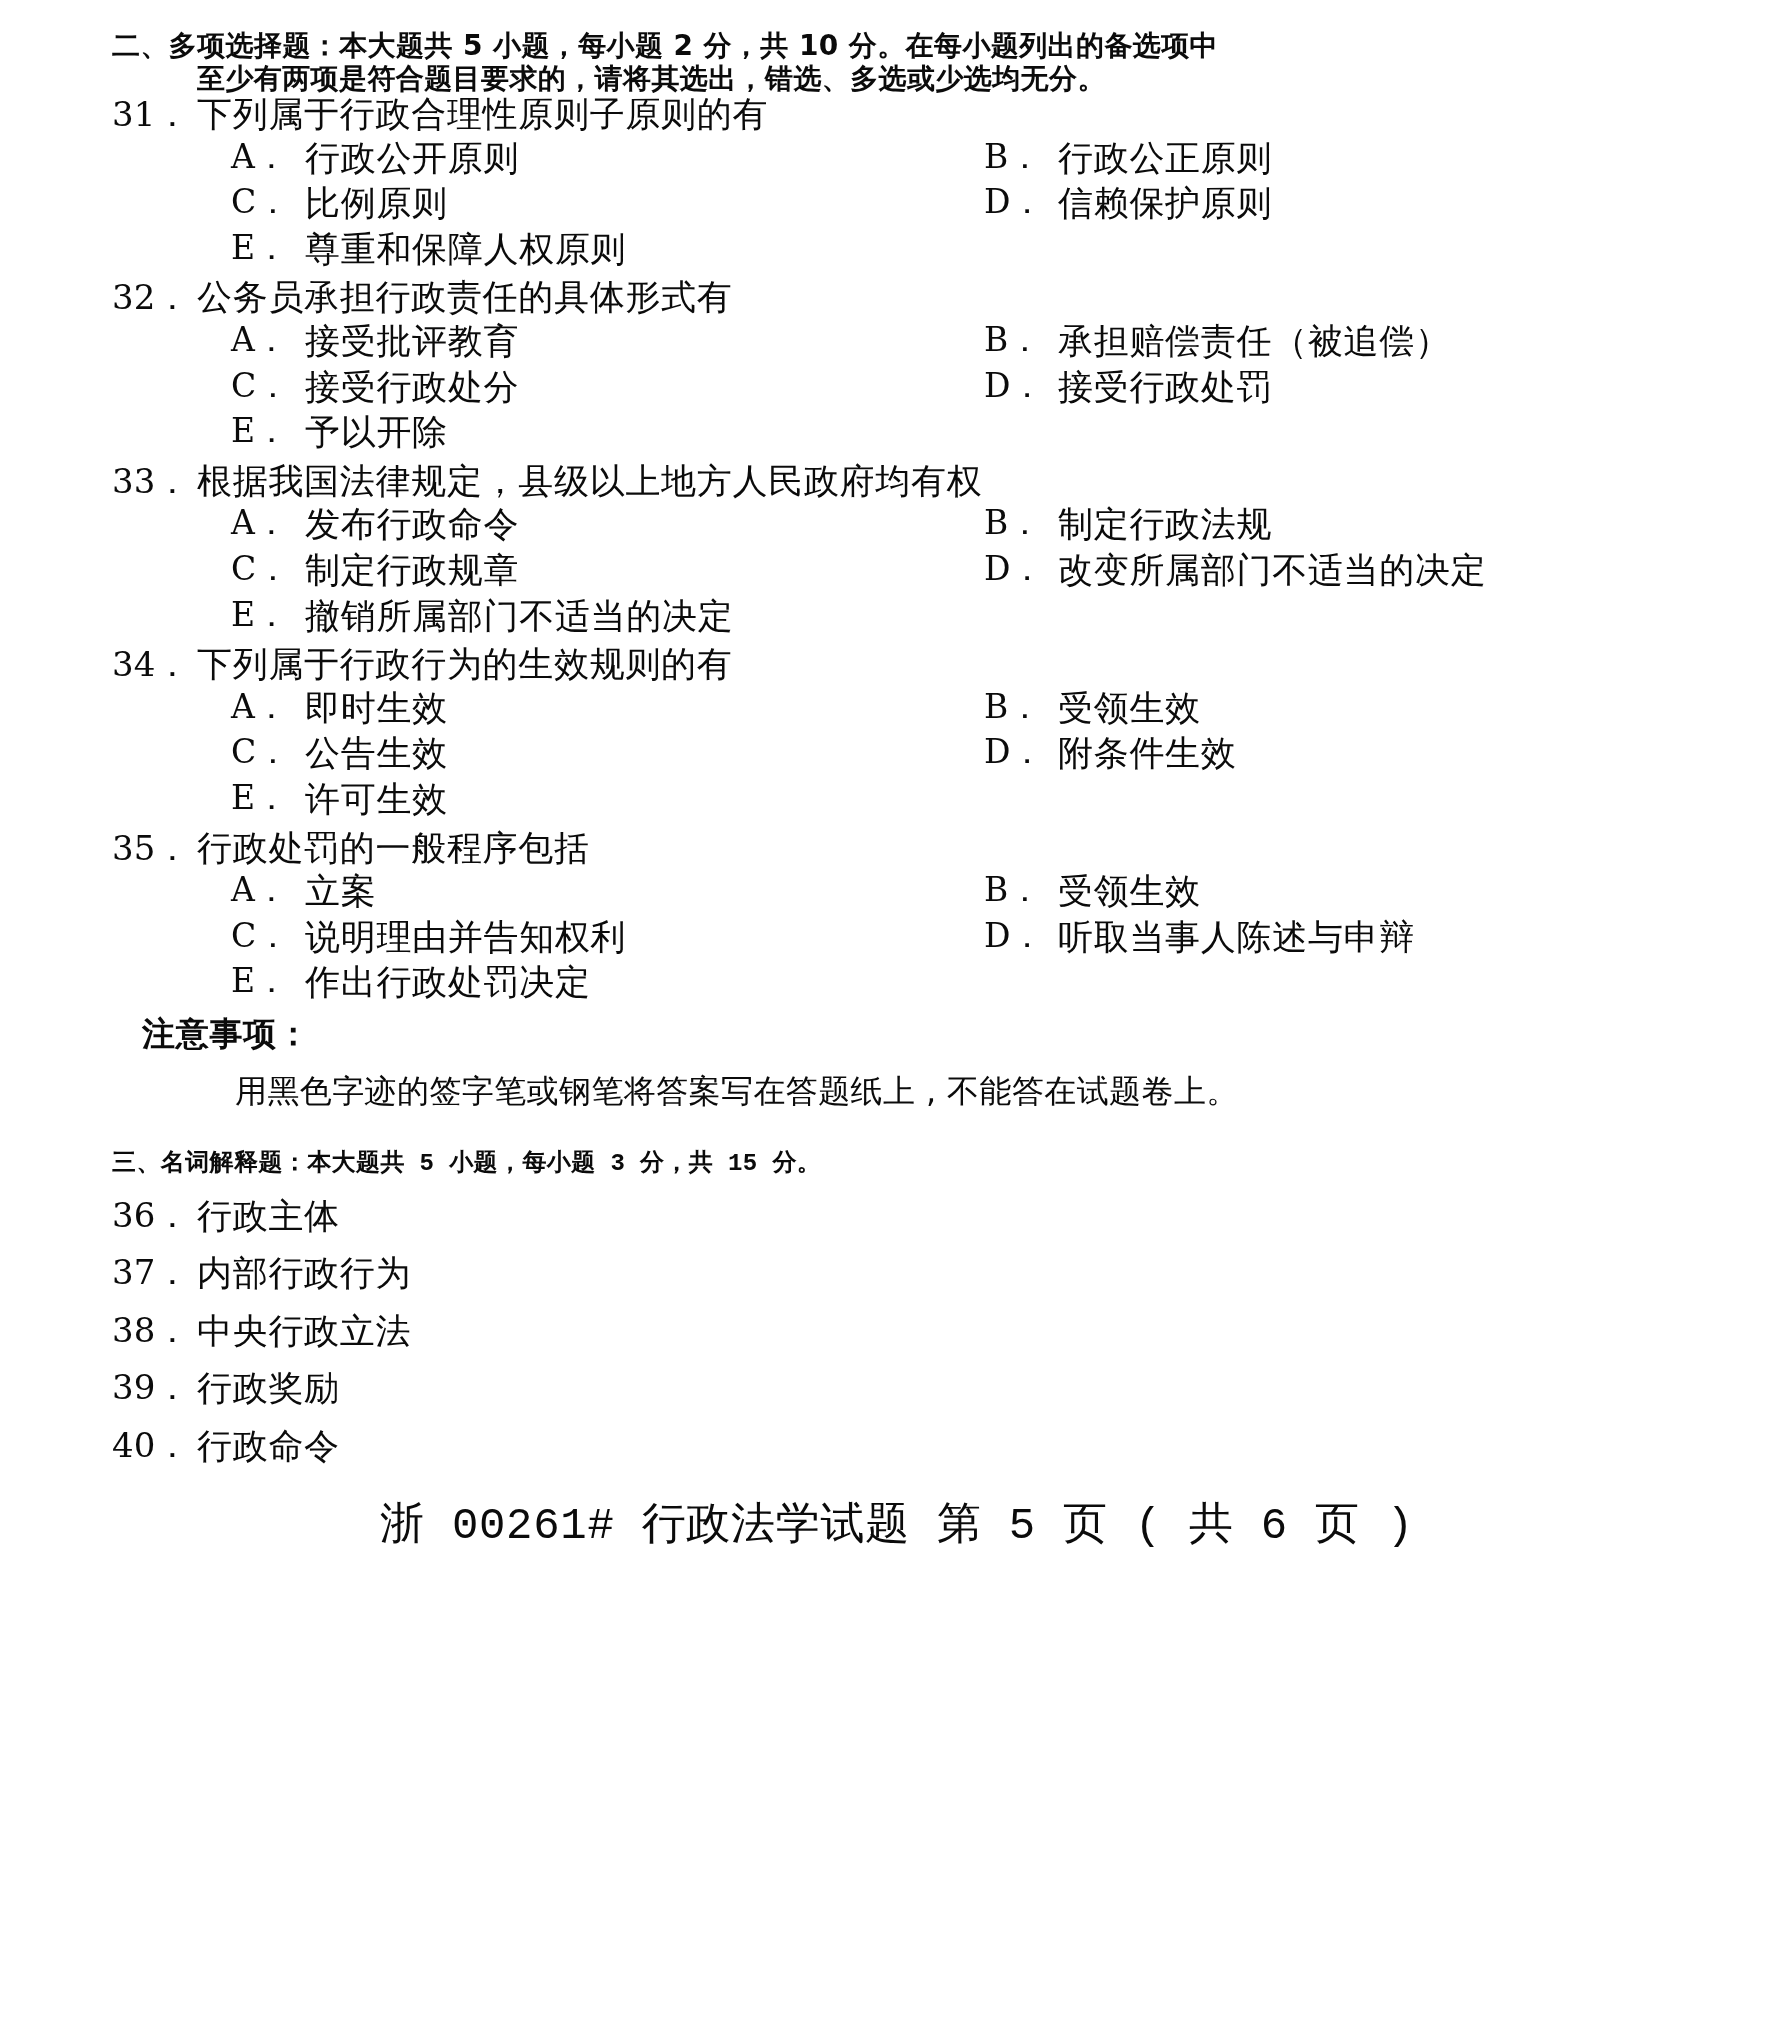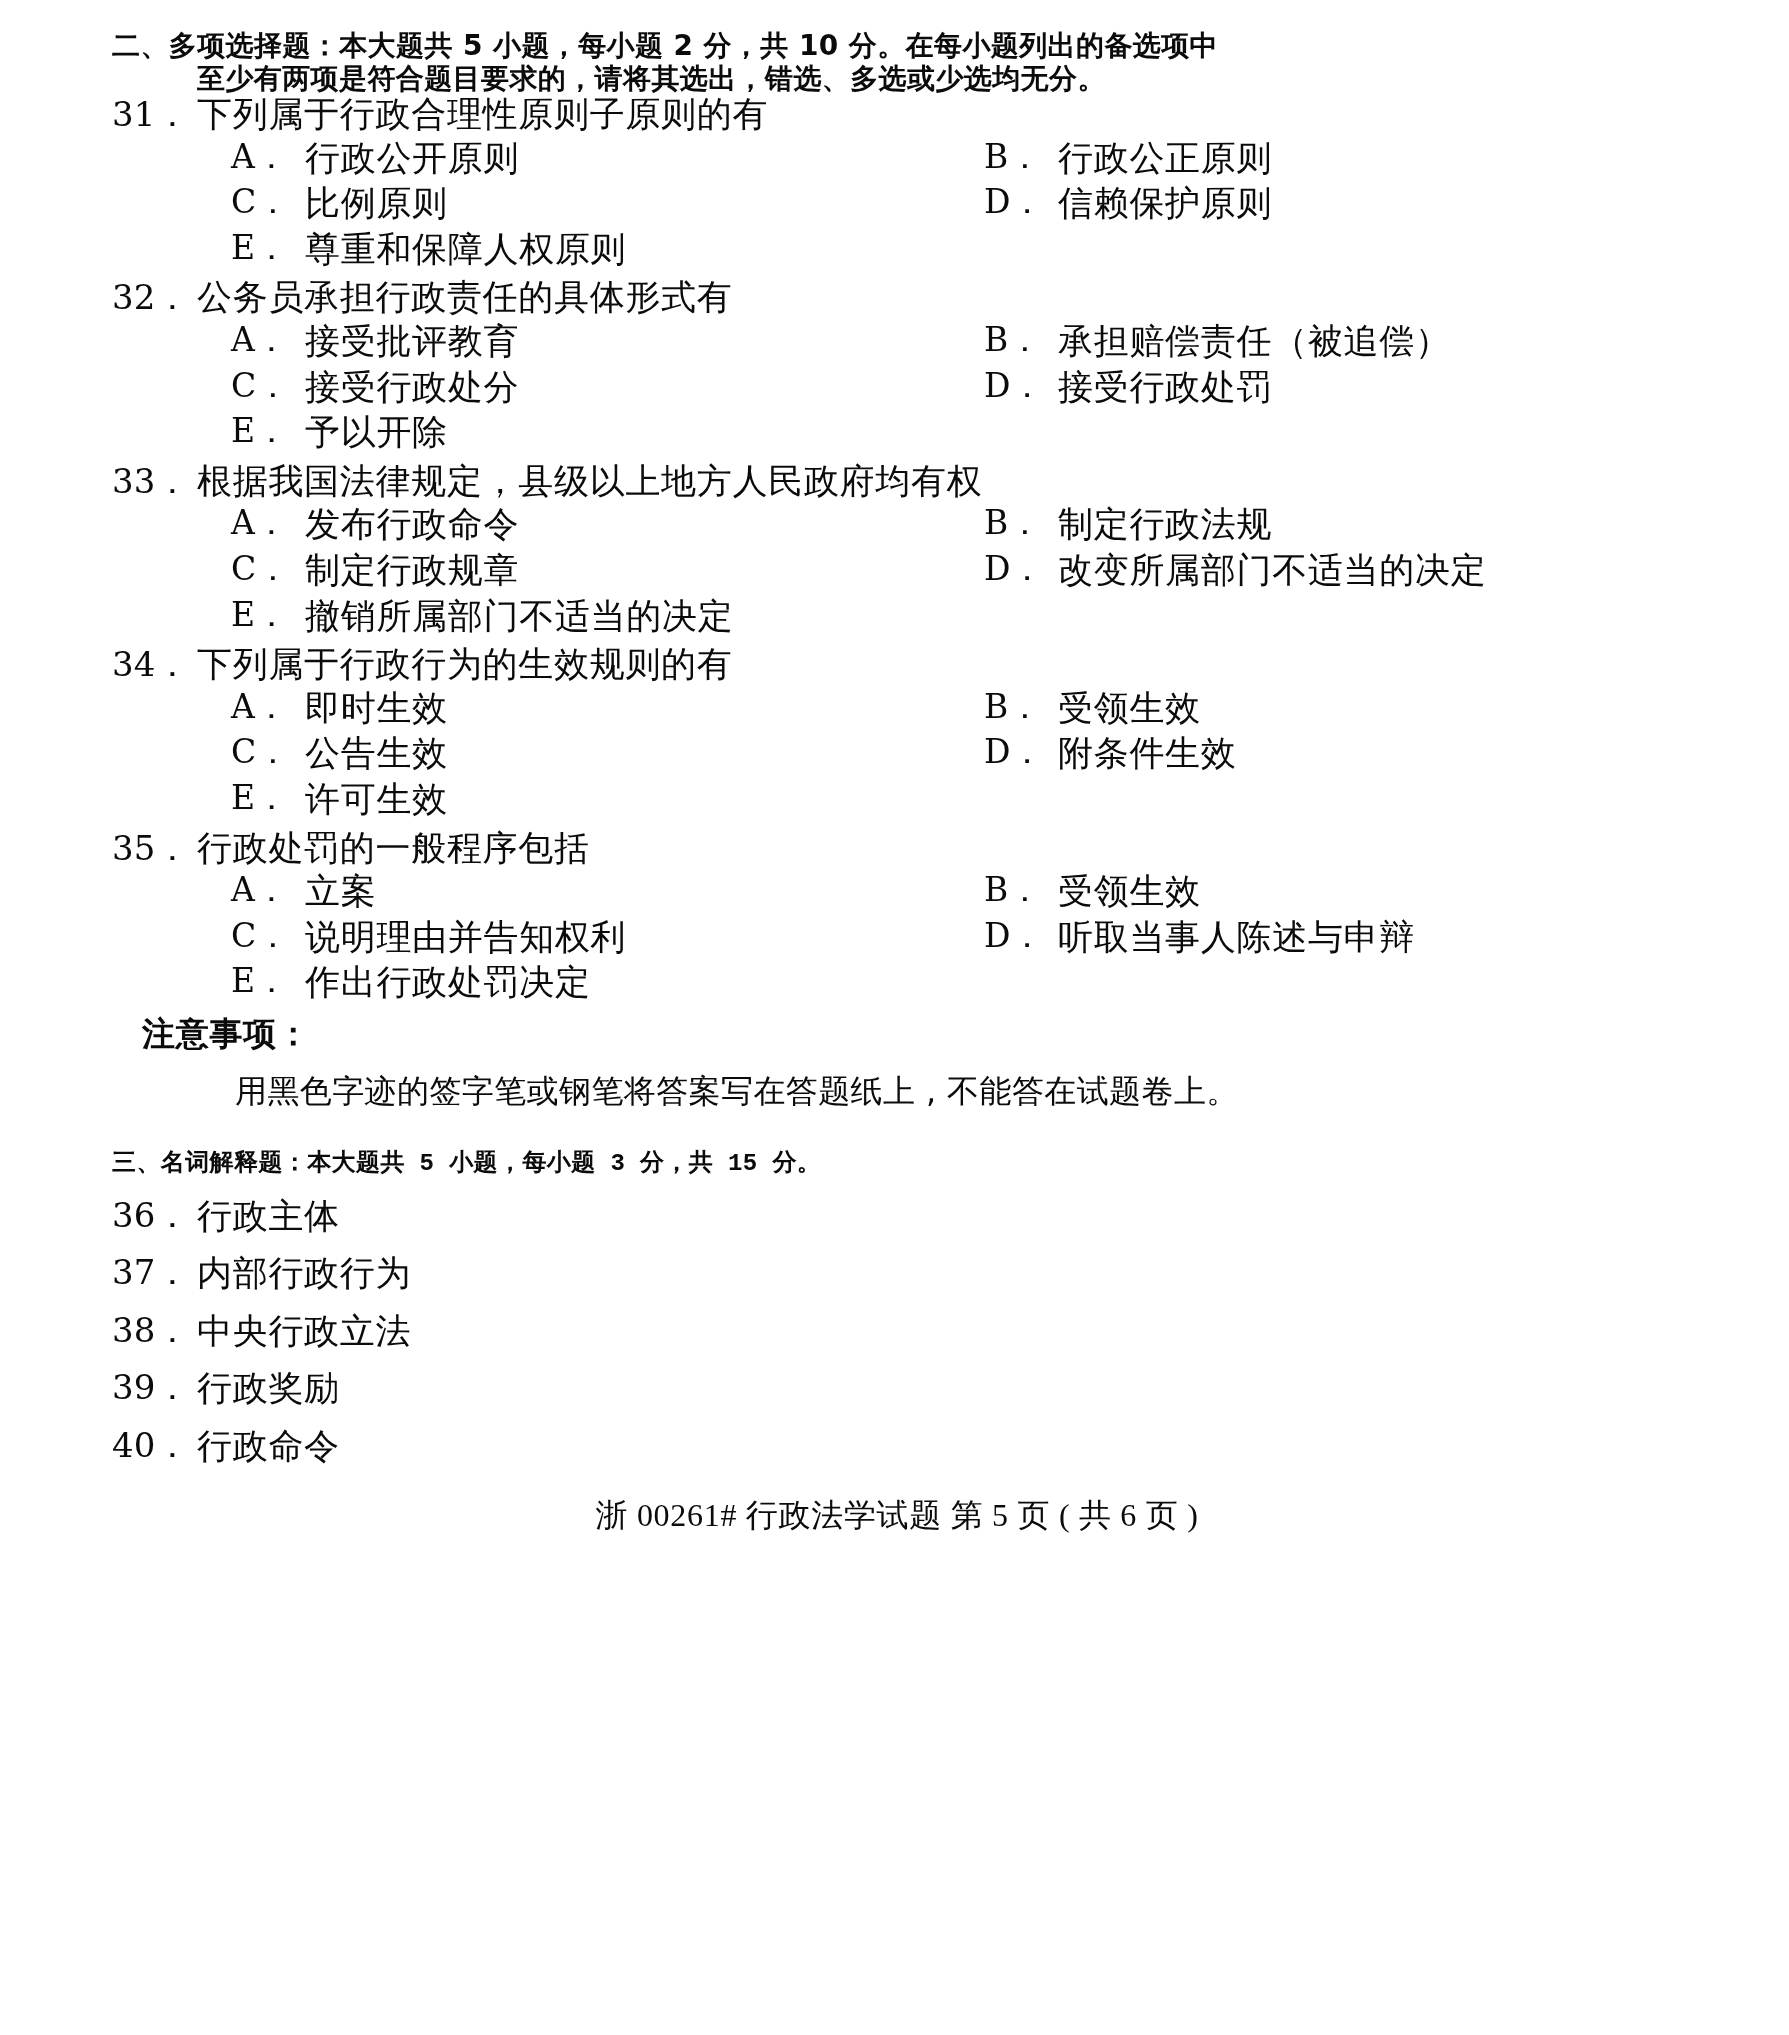--- a/index.html
+++ b/index.html
@@ -116,22 +116,22 @@
   .term-row {
     display: flex;
     align-items: flex-start;
     font-size: 35px;
     line-height: 1.1;
     margin-top: 19px;
   }
 
   .footer {
     text-align: center;
-    font-family: Liberation Serif, serif;
-    font-size: 32px;
+    font-family: Liberation Mono, monospace;
+    font-size: 44px;
     margin-top: 29px;
     letter-spacing: 0.7px;
   }
 
   .content {
     padding: 29px 108px 0 112px;
   }
 </style>
 </head>
 <body>

